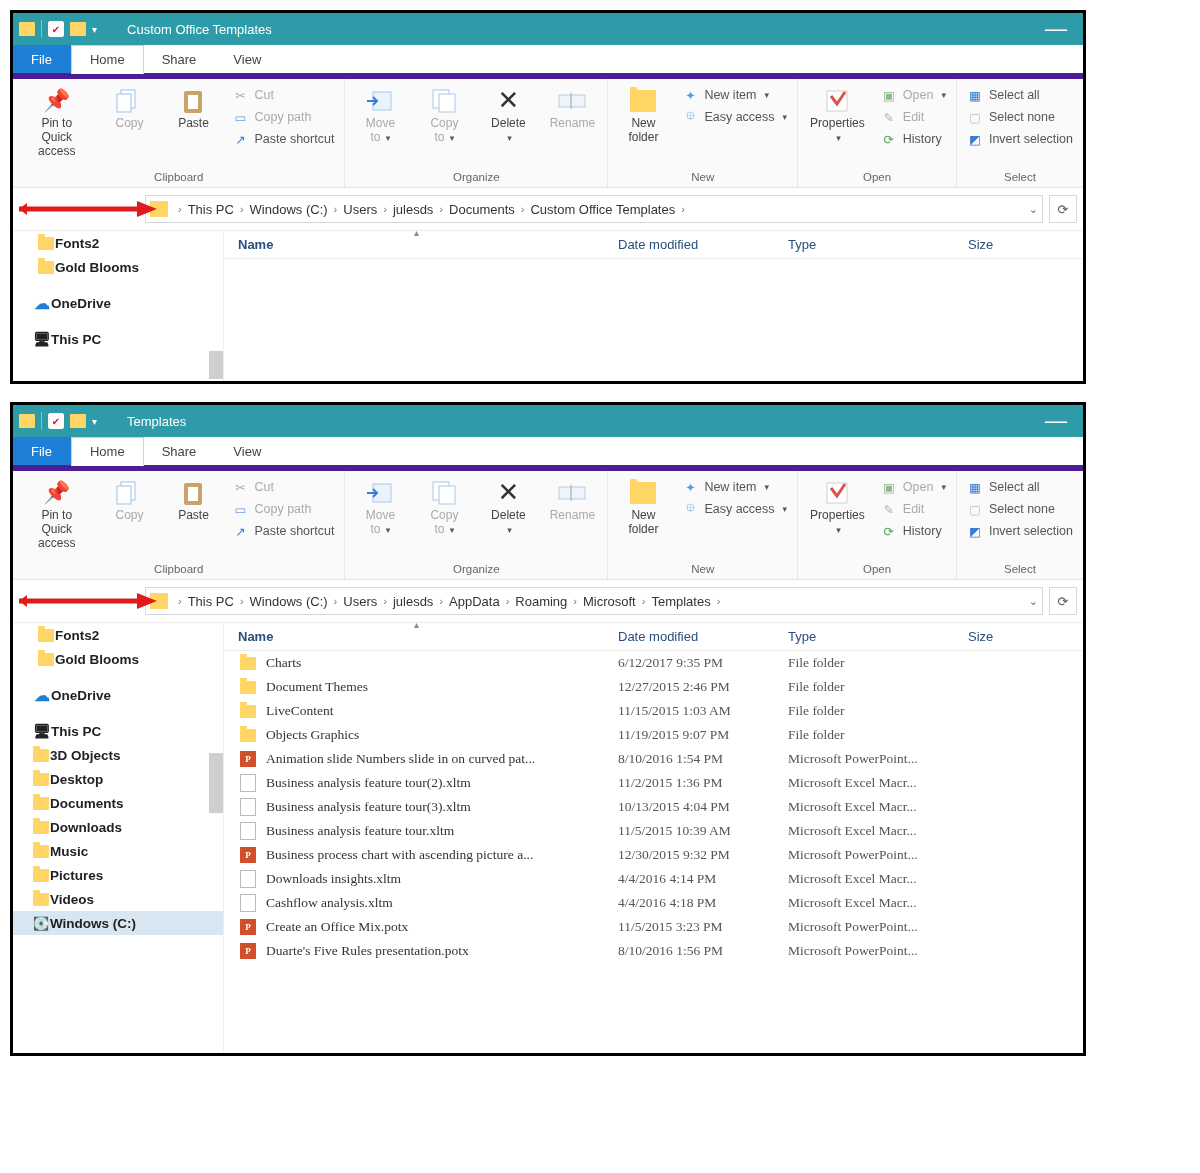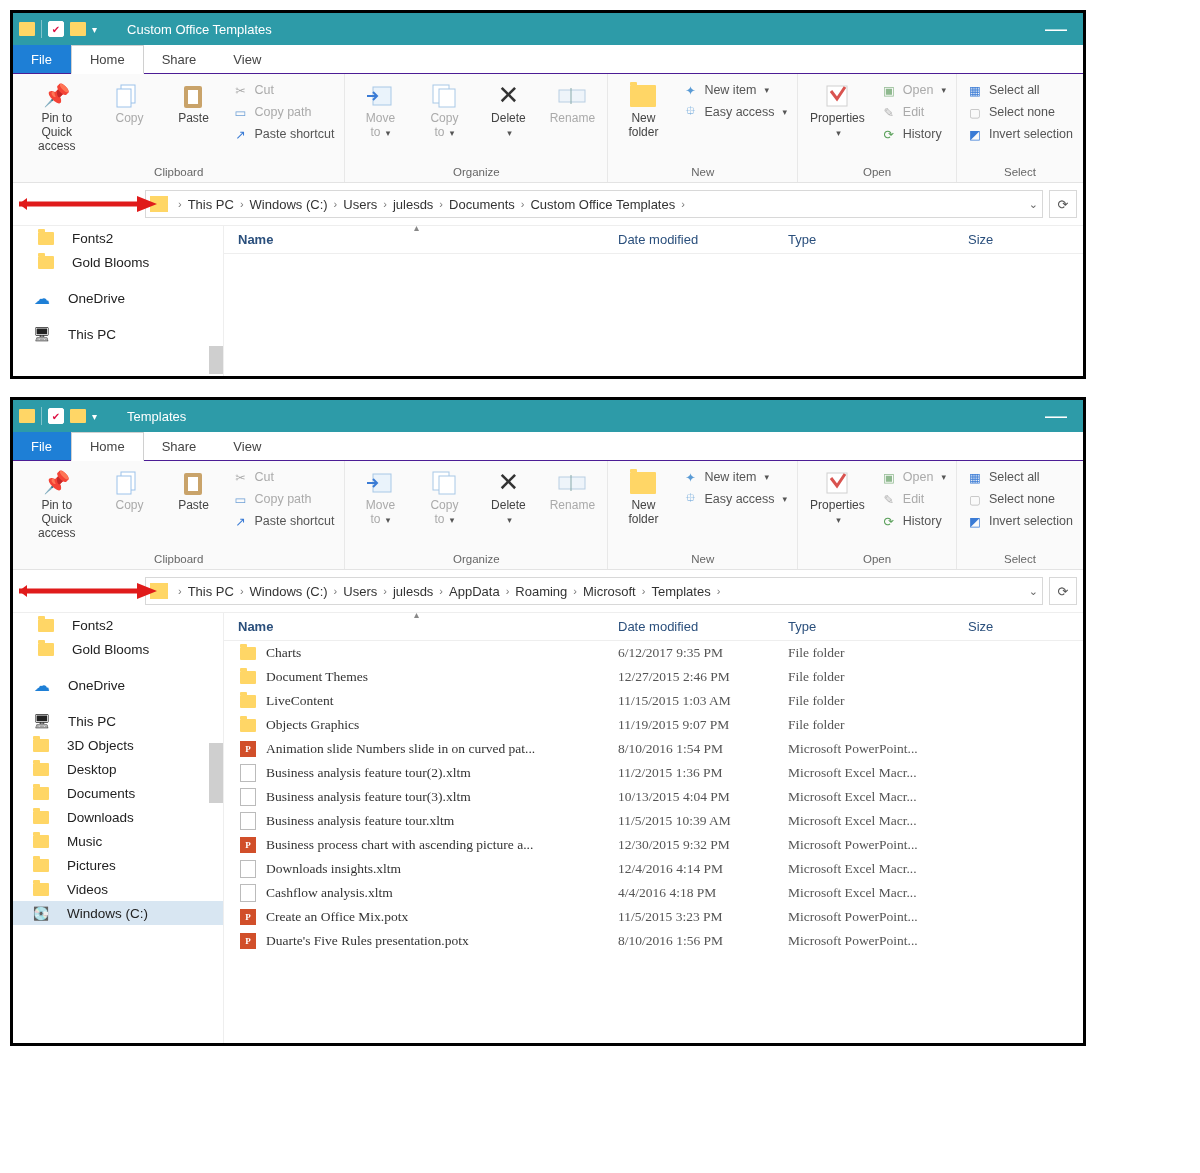--- a/index.html
+++ b/index.html
@@ -43,21 +43,21 @@
   .minbtn {
     margin-left: auto;
     color: #fff;
     font-size: 22px;
     padding: 0 10px;
   }
   .tabs {
     display: flex;
     height: 28px;
     background: #fff;
-    border-bottom: 1px solid #4c1d95;
+    border-bottom: 6px solid #4c1d95;
     align-items: stretch;
   }
   .tab {
     padding: 0 18px;
     display: flex;
     align-items: center;
     font-size: 13px;
     color: #444;
     border-right: 1px solid transparent;
   }
@@ -175,24 +175,25 @@
   }
   .nav .scrollthumb {
     position: absolute;
     right: 0;
     width: 14px;
     background: #cfcfcf;
   }
   .navitem {
     display: flex;
     align-items: center;
-    gap: 17px;
+    gap: 0;
     padding: 4px 8px 4px 24px;
     font-size: 13.5px;
     color: #222;
+    font-weight: bold;
   }
   .navitem.sub { padding-left: 19px; }
   .navitem.selected { background: #d8e6f2; }
   .navitem .nico { width: 18px; height: 16px; display:flex;align-items:center;justify-content:center; }
   .content {
     flex: 1;
     display: flex;
     flex-direction: column;
   }
   .cols {
@@ -834,21 +835,21 @@
               </span>
               <span class="rname">Business process chart with ascending picture a...</span>
               <span class="rdate">12/30/2015 9:32 PM</span>
               <span class="rtype">Microsoft PowerPoint...</span>
             </div>
             <div class="row">
               <span class="rico">
                 <span class="ic-file"></span>
               </span>
               <span class="rname">Downloads insights.xltm</span>
-              <span class="rdate">12/4/2016 4:14 PM</span>
+              <span class="rdate">4/4/2016 4:14 PM</span>
               <span class="rtype">Microsoft Excel Macr...</span>
             </div>
             <div class="row">
               <span class="rico">
                 <span class="ic-file"></span>
               </span>
               <span class="rname">Cashflow analysis.xltm</span>
               <span class="rdate">4/4/2016 4:18 PM</span>
               <span class="rtype">Microsoft Excel Macr...</span>
             </div>

